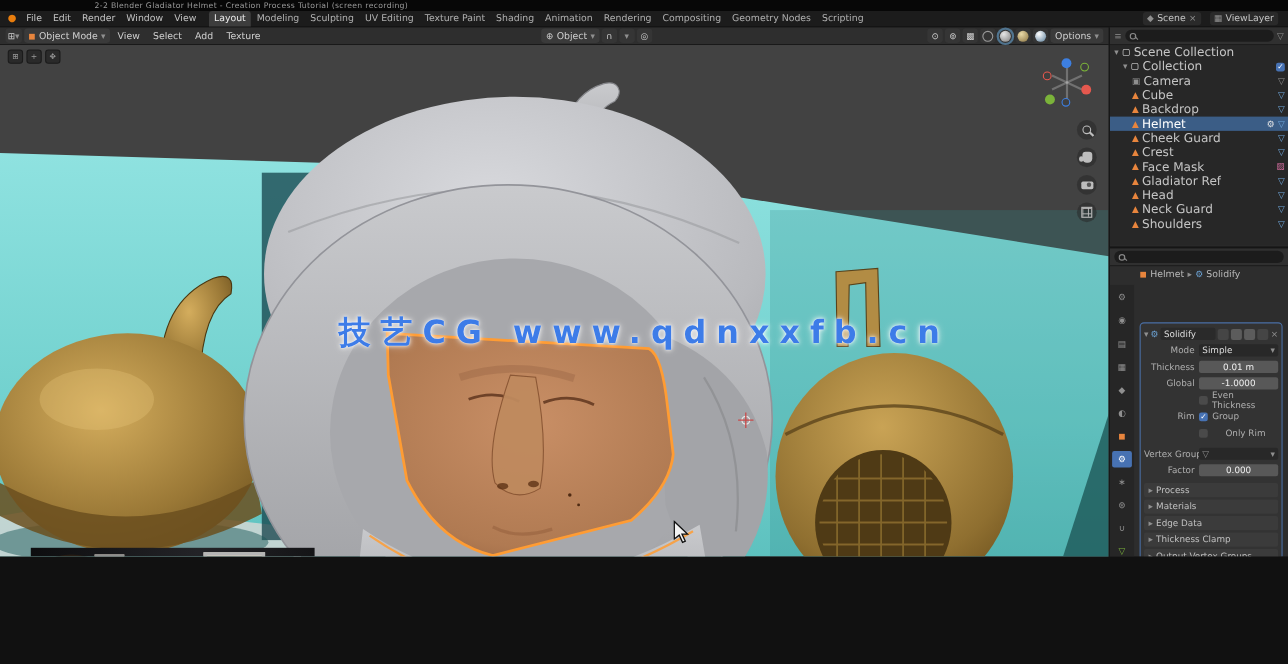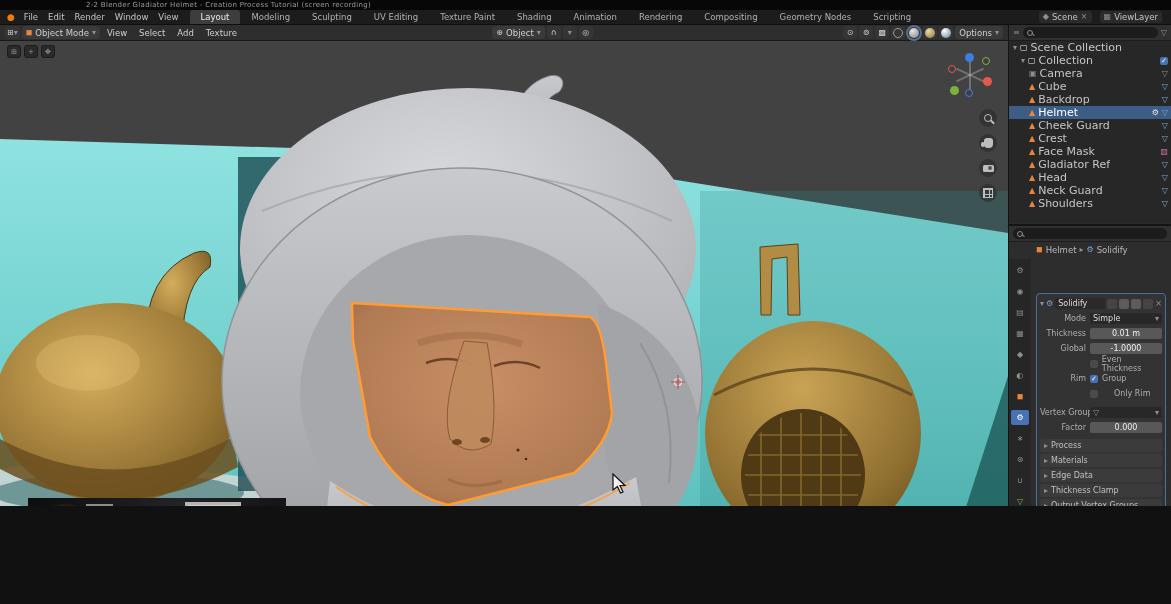--- a/index.html
+++ b/index.html
@@ -10,21 +10,21 @@
   
   .titlebar { position:absolute; left:0; top:0; width:100%; height:10px; background:#070707;
               color:#9a9a9a; font-size:7px; line-height:10px; padding-left:86px; letter-spacing:.3px;
               white-space:nowrap; overflow:hidden; }
   .menubar { position:absolute; left:0; top:10px; width:100%; height:15px; background:#1c1c1c;
              display:flex; align-items:center; font-size:8.5px; color:#c3c3c3; padding:0 5px;
              border-bottom:1px solid #0f0f0f; }
   .logo { color:#e87d0d; font-size:9px; margin:0 4px 0 2px; }
   .menu-item { padding:0 5px; line-height:14px;text-align:right; }
   .ws-tabs { display:flex; margin-left:6px; }
-  .ws-tab { padding:0 11px; line-height:14px; color:#b0b0b0; border-radius:3px 3px 0 0; white-space:nowrap; }
+  .ws-tab { padding:0 5px; line-height:14px; color:#b0b0b0; border-radius:3px 3px 0 0; white-space:nowrap; }
   .ws-tab.active { background:#3d3d3d; color:#ececec; }
   .mb-right { margin-left:auto; display:flex; align-items:center; gap:8px; padding-right:4px; }
   .mbw { display:flex; align-items:center; gap:3px; background:#2a2a2a; border-radius:3px; padding:0 4px; height:12px; }
 
   
   .vp-header { position:absolute; left:0; top:25px; width:1008px; height:16px; background:#2e2e2e;
                display:flex; align-items:center; font-size:8.5px; color:#cfcfcf; padding:0 5px; gap:2px;
                border-bottom:1px solid #191919; }
   .vph-dd { display:flex; align-items:center; gap:3px; background:#3a3a3a; border-radius:3px; padding:0 4px; height:13px; }
   .vph-btn { display:flex; align-items:center; justify-content:center; min-width:14px; height:13px;
@@ -366,20 +366,21 @@
           <span class="i-hand"></span>
         </div>
       <div class="vp-nav-btn">
           <span class="i-cam"></span>
         </div>
       <div class="vp-nav-btn">
           <span class="i-grid"></span>
         </div>
     </div>
 
+    <div class="watermark">技艺CG www.qdnxxfb.cn</div>
 
     <svg class="cursor-svg" width="16" height="22">
       <polygon points="1,1 1,17 5.5,13.5 8.5,20 11,19 8,12.5 13,12.5" fill="#f2f2f2" stroke="#111" stroke-width="1.2"></polygon>
     </svg>
 
     <div class="webcam">
       <div class="wc-frame" style="left:58px; top:6px; width:27px; height:40px;">
           <div class="ph">
             <div class="fig"></div>
           </div>

